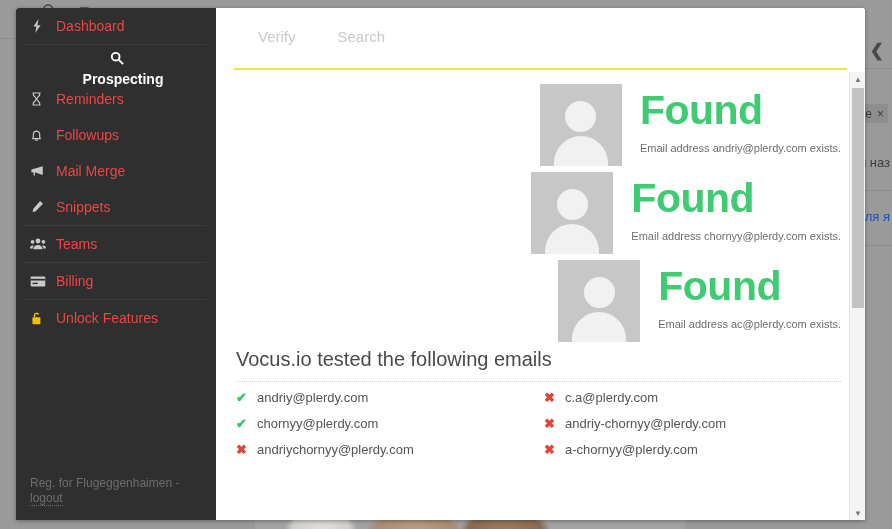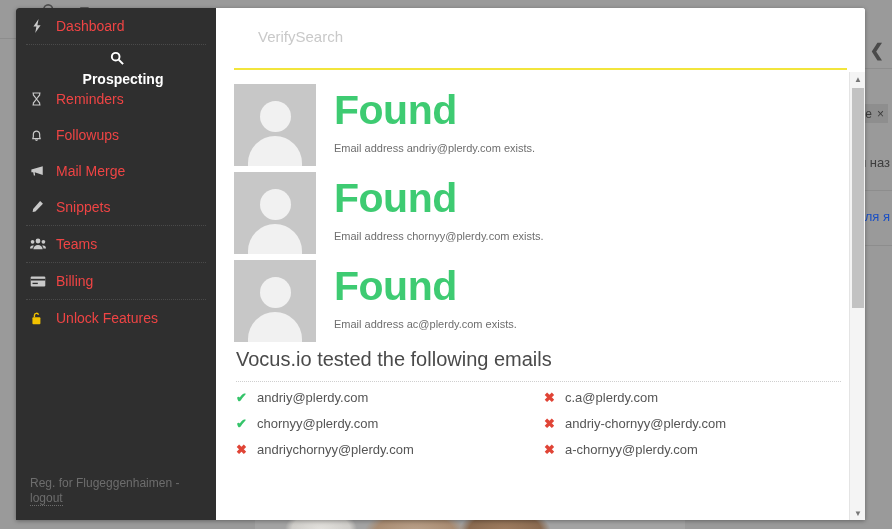--- a/index.html
+++ b/index.html
@@ -188,40 +188,42 @@
     flex: 1 1 auto;
     position: relative;
     background: #fff;
     overflow: hidden;
   }
   .tabs {
     height: 62px;
     display: flex;
     align-items: center;
     padding-left: 24px;
+    gap: 42px;
     border-bottom: 2px solid #f2e53c;
     margin: 0 18px 0 18px;
   }
   .tab {
     color: #c9c9c9;
     font-size: 15px;
     cursor: pointer;
     padding-bottom: 4px;
   }
   .tab.active { color: #c9c9c9; }
 
   .results {
     padding: 14px 24px 0 18px;
   }
 
   .result-row {
     display: flex;
     align-items: flex-start;
     gap: 18px;
     margin-bottom: 6px;
+    justify-content: flex-end;
   }
   .avatar {
     width: 82px;
     height: 82px;
     flex: 0 0 82px;
     background: #c7c7c7;
     position: relative;
     overflow: hidden;
   }
   .avatar .head {

